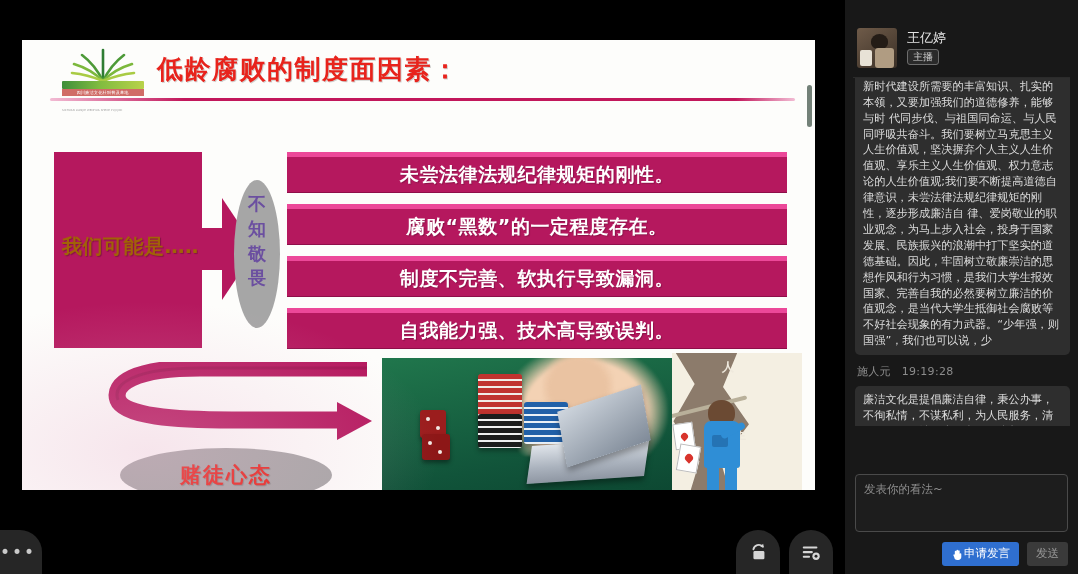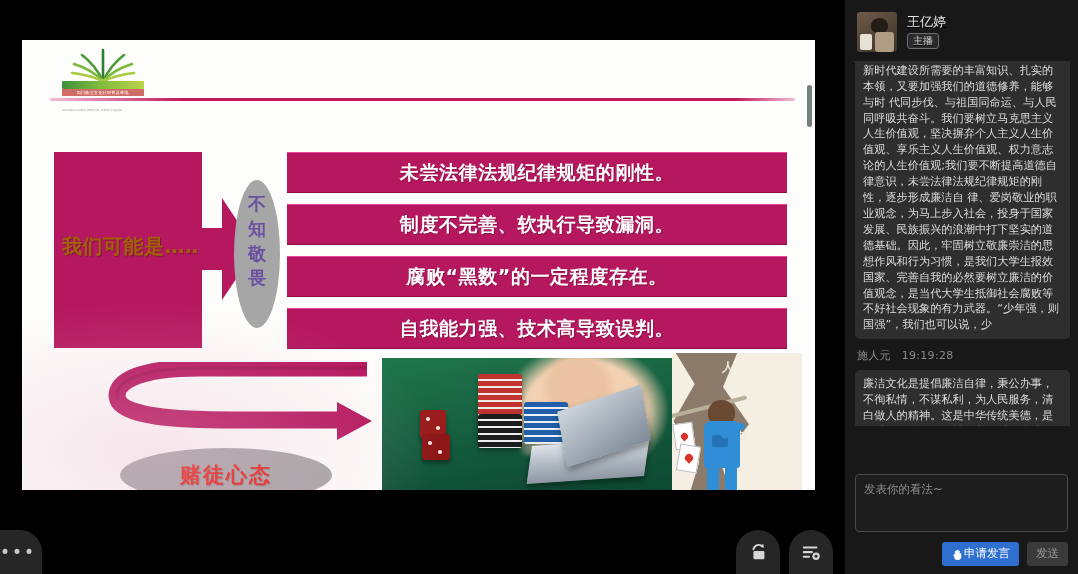--- a/index.html
+++ b/index.html
@@ -93,21 +93,21 @@
     line-height: 1.38; letter-spacing: 0;
   }
   .ellipse-v .vt b { display: block; font-weight: bold; }
 
   
   .bars { position: absolute; left: 265px; top: 112px; width: 500px; }
   .bar {
     height: 41px; width: 500px; background: #b5185e; margin-bottom: 11px;
     display: flex; align-items: center; justify-content: center;
     color: #fff; font-size: 19px; font-weight: bold; letter-spacing: .6px;
-    border-top: 1px solid #ec4899; border-bottom: 1px solid #8e0e49;
+    border-top: 5px solid #ec4899; border-bottom: 1px solid #8e0e49;
     text-shadow: 1px 1px 1px rgba(0,0,0,.22);
   }
 
   
   .loop { position: absolute; left: 60px; top: 322px; width: 290px; height: 100px; }
   .loop svg { width: 290px; height: 100px; display: block; }
 
   
   .ellipse-h {
     position: absolute; left: 98px; top: 408px; width: 212px; height: 54px;
@@ -203,21 +203,21 @@
   #btn-more .dots { color:#c9c9c9; font-size:17px; letter-spacing:2px; line-height:1; padding-left:4px;}
   #btn-rotate { left:736px; }
   #btn-list   { left:789px; }
   .tb-btn svg { display:block; }
 
   
   #chat {
     position:absolute; left:845px; top:0; width:233px; height:574px;
     background:#181818; display:flex; flex-direction:column;
   }
-  .chat-head { padding:12px 10px 9px 12px; display:flex; align-items:center; gap:10px;text-decoration:underline; }
+  .chat-head { padding:28px 10px 9px 12px; display:flex; align-items:center; gap:10px; }
   .avatar {
     width:40px; height:40px; border-radius:3px; flex:0 0 40px; overflow:hidden;
     background:linear-gradient(145deg,#6f5b49,#3a2f26);
     position:relative;
   }
   .avatar .a1{position:absolute;left:14px;top:6px;width:17px;height:15px;background:#241c16;border-radius:50% 50% 40% 40%;}
   .avatar .a2{position:absolute;left:3px;top:22px;width:12px;height:16px;background:#e8e2d6;border-radius:2px;}
   .avatar .a3{position:absolute;left:18px;top:20px;width:19px;height:20px;background:#b09c82;border-radius:3px;}
   .head-meta{display:flex;flex-direction:column;gap:5px;}
   .host-name{color:#e3e3e3;font-size:13px;line-height:1;}
@@ -279,20 +279,21 @@
           </svg>
           <div class="cap"></div>
           <div class="cap2">
             <span>四川廉洁文化社科普及基地</span>
           </div>
           <div class="cap3">
             <span>SICHUAN LIANJIE WENHUA SHEKE PUJI JIDI</span>
           </div>
         </div>
 
+        <div class="slide-title">低龄腐败的制度面因素：</div>
         <div class="title-rule"></div>
       </div>
 
       <div class="left-panel"></div>
       <div class="left-text">我们可能是……</div>
 
       <div class="arrow-right">
         <div class="shaft"></div>
         <div class="head"></div>
       </div>
@@ -301,22 +302,22 @@
         <div class="vt">
           <b>不</b>
           <b>知</b>
           <b>敬</b>
           <b>畏</b>
         </div>
       </div>
 
       <div class="bars">
         <div class="bar">未尝法律法规纪律规矩的刚性。</div>
+        <div class="bar">腐败“黑数”的一定程度存在。</div>
         <div class="bar">制度不完善、软执行导致漏洞。</div>
-        <div class="bar">腐败“黑数”的一定程度存在。</div>
         <div class="bar">自我能力强、技术高导致误判。</div>
       </div>
 
       <div class="loop">
         <svg viewBox="0 0 290 100">
           <path d="M285 6 L118 6 C52 6 30 22 36 38 C42 54 92 58 150 58 L262 58" fill="none" stroke="#b5185e" stroke-width="17" stroke-linejoin="miter"></path>
           <path d="M255 40 L290 59 L255 78 Z" fill="#b5185e"></path>
           <path d="M285 6 L118 6 C52 6 30 22 36 38" fill="none" stroke="#8d1049" stroke-width="3" opacity=".45"></path>
         </svg>
       </div>

